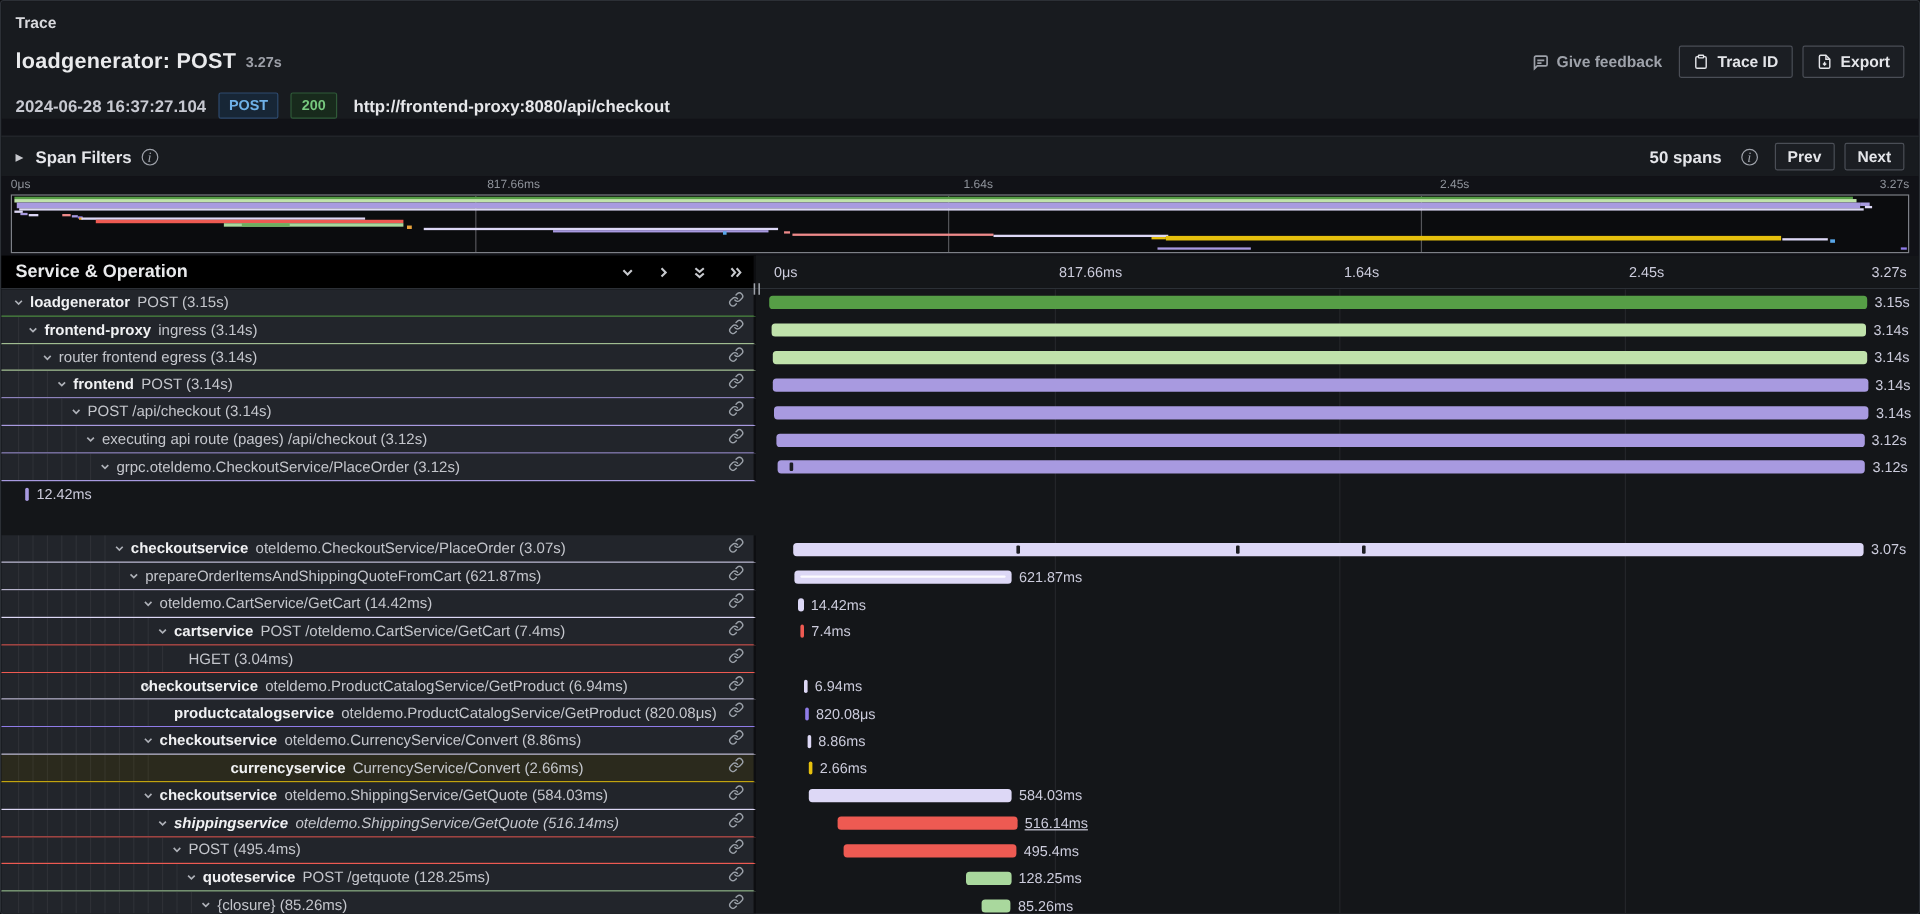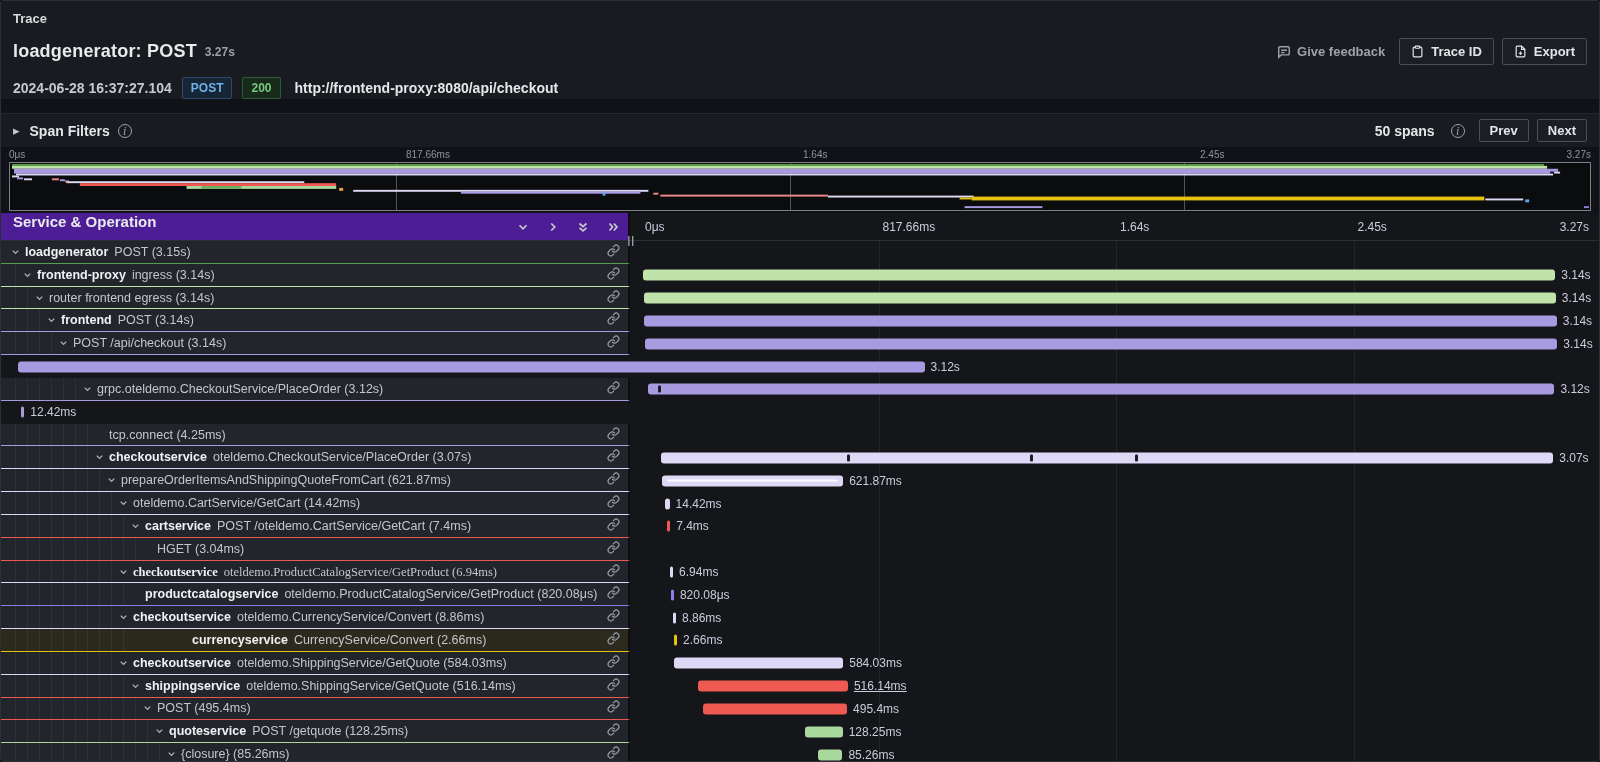--- a/index.html
+++ b/index.html
@@ -33,21 +33,21 @@
 
   
   .minimap { background:#111217; position:relative; height:66px; }
   .mini-ticks { position:relative; height:15px; }
   .mini-ticks span { position:absolute; top:2px; font-size:10px; color:#8f939b; }
   .mini-wrap { position:absolute; left:8px; right:8px; top:15px; bottom:2px; border:1px solid #7d8087; background:#0b0c0e; }
   .mini-wrap svg { display:block; width:100%; height:100%; }
 
   
   .grid-head { display:flex; height:28px; border-bottom:1px solid #2c3036; }
-  .gh-left { width:629px; background:#4c1d95; display:flex; padding:0 8px 0 12px; border-right:2px solid #0d0e11; position:relative; }
+  .gh-left { width:629px; background:#000000; display:flex; align-items:center; padding:0 8px 0 12px; border-right:2px solid #0d0e11; position:relative; }
   .gh-title { font-size:15px; font-weight:bold; color:#e9eaec; }
   .gh-icons { margin-left:auto; display:flex; align-items:center; gap:16px; }
   .icon-btn { color:#c7c9ce; cursor:pointer; display:flex; }
   .gh-handle { position:absolute; right:-7px; bottom:-6px; color:#9ea2aa; font-size:10px; letter-spacing:1px; z-index:5; font-weight:bold; }
   .gh-right { flex:1; background:#141619; position:relative; }
   .gh-right span { position:absolute; top:7px; font-size:12px; color:#ccccdc; }
 
   
   .rows { position:relative; height:548px; overflow:hidden; background:#141619; }
   .vline { position:absolute; top:0; bottom:0; width:1px; background:#232529; z-index:0; }
@@ -216,20 +216,24 @@
             <svg width="11" height="11" viewBox="0 0 16 16" fill="none" stroke="#aeb1b8" stroke-width="2">
               <polyline points="4,6 8,10 12,6"></polyline>
             </svg>
           </span>
           <span class="lbl" style="left: 24px;"><span class="svc">loadgenerator</span><span>POST (3.15s)</span></span>
           <span class="linkic"><svg width="13" height="13" viewBox="0 0 24 24" fill="none" stroke="currentColor" stroke-width="2.2" stroke-linecap="round">
               <path d="M10 13a5 5 0 0 0 7.54.54l3-3a5 5 0 0 0-7.07-7.07l-1.72 1.71"></path>
               <path d="M14 11a5 5 0 0 0-7.54-.54l-3 3a5 5 0 0 0 7.07 7.07l1.71-1.71"></path>
             </svg></span>
         </div>
+        <div class="row-right">
+          <div class="bar" style="left: 11px; width: 915.138px; background: rgb(86, 158, 70);"></div>
+          <span class="durlbl" style="left: 932.138px;">3.15s</span>
+        </div>
       </div>
       <div class="row">
         <div class="row-left" style="border-bottom: 1px solid rgb(192, 226, 171);">
           <div class="guide" style="left: 14px;"></div>
           <span class="chev" style="left: 21px;">
             <svg width="11" height="11" viewBox="0 0 16 16" fill="none" stroke="#aeb1b8" stroke-width="2">
               <polyline points="4,6 8,10 12,6"></polyline>
             </svg>
           </span>
           <span class="lbl" style="left: 36px;"><span class="svc">frontend-proxy</span><span>ingress (3.14s)</span></span>
@@ -300,20 +304,37 @@
               <path d="M10 13a5 5 0 0 0 7.54.54l3-3a5 5 0 0 0-7.07-7.07l-1.72 1.71"></path>
               <path d="M14 11a5 5 0 0 0-7.54-.54l-3 3a5 5 0 0 0 7.07 7.07l1.71-1.71"></path>
             </svg></span>
         </div>
         <div class="row-right">
           <div class="bar" style="left: 15.0673px; width: 912.232px; background: rgb(168, 154, 224);"></div>
           <span class="durlbl" style="left: 933.3px;">3.14s</span>
         </div>
       </div>
       <div class="row">
+        <div class="row-left" style="border-bottom: 1px solid rgb(168, 154, 224);">
+          <div class="guide" style="left: 14px;"></div>
+          <div class="guide" style="left: 26px;"></div>
+          <div class="guide" style="left: 38px;"></div>
+          <div class="guide" style="left: 50px;"></div>
+          <div class="guide" style="left: 62px;"></div>
+          <span class="chev" style="left: 69px;">
+            <svg width="11" height="11" viewBox="0 0 16 16" fill="none" stroke="#aeb1b8" stroke-width="2">
+              <polyline points="4,6 8,10 12,6"></polyline>
+            </svg>
+          </span>
+          <span class="lbl" style="left: 84px;"><span>executing api route (pages) /api/checkout (3.12s)</span></span>
+          <span class="linkic"><svg width="13" height="13" viewBox="0 0 24 24" fill="none" stroke="currentColor" stroke-width="2.2" stroke-linecap="round">
+              <path d="M10 13a5 5 0 0 0 7.54.54l3-3a5 5 0 0 0-7.07-7.07l-1.72 1.71"></path>
+              <path d="M14 11a5 5 0 0 0-7.54-.54l-3 3a5 5 0 0 0 7.07 7.07l1.71-1.71"></path>
+            </svg></span>
+        </div>
         <div class="row-right">
           <div class="bar" style="left: 17.1009px; width: 906.422px; background: rgb(168, 154, 224);"></div>
           <span class="durlbl" style="left: 929.523px;">3.12s</span>
         </div>
       </div>
       <div class="row">
         <div class="row-left" style="border-bottom: 1px solid rgb(168, 154, 224);">
           <div class="guide" style="left: 14px;"></div>
           <div class="guide" style="left: 26px;"></div>
           <div class="guide" style="left: 38px;"></div>
@@ -338,34 +359,20 @@
           <span class="durlbl" style="left: 930.394px;">3.12s</span>
         </div>
       </div>
       <div class="row">
         <div class="row-right">
           <div class="bar" style="left: 19.7156px; width: 3.60826px; background: rgb(168, 154, 224);"></div>
           <span class="durlbl" style="left: 29.3239px;">12.42ms</span>
         </div>
       </div>
       <div class="row">
-        <div class="row-left" style="border-bottom: 1px solid rgb(168, 154, 224);">
-          <div class="guide" style="left: 14px;"></div>
-          <div class="guide" style="left: 26px;"></div>
-          <div class="guide" style="left: 38px;"></div>
-          <div class="guide" style="left: 50px;"></div>
-          <div class="guide" style="left: 62px;"></div>
-          <div class="guide" style="left: 74px;"></div>
-          <div class="guide" style="left: 86px;"></div>
-          <span class="lbl" style="left: 108px;"><span>tcp.connect (4.25ms)</span></span>
-          <span class="linkic"><svg width="13" height="13" viewBox="0 0 24 24" fill="none" stroke="currentColor" stroke-width="2.2" stroke-linecap="round">
-              <path d="M10 13a5 5 0 0 0 7.54.54l3-3a5 5 0 0 0-7.07-7.07l-1.72 1.71"></path>
-              <path d="M14 11a5 5 0 0 0-7.54-.54l-3 3a5 5 0 0 0 7.07 7.07l1.71-1.71"></path>
-            </svg></span>
-        </div>
       </div>
       <div class="row">
         <div class="row-left" style="border-bottom: 1px solid rgb(221, 216, 246);">
           <div class="guide" style="left: 14px;"></div>
           <div class="guide" style="left: 26px;"></div>
           <div class="guide" style="left: 38px;"></div>
           <div class="guide" style="left: 50px;"></div>
           <div class="guide" style="left: 62px;"></div>
           <div class="guide" style="left: 74px;"></div>
           <div class="guide" style="left: 86px;"></div>
@@ -501,21 +508,21 @@
           <div class="guide" style="left: 62px;"></div>
           <div class="guide" style="left: 74px;"></div>
           <div class="guide" style="left: 86px;"></div>
           <div class="guide" style="left: 98px;"></div>
           <div class="guide" style="left: 110px;"></div>
           <span class="chev" style="left: 117px;">
             <svg width="11" height="11" viewBox="0 0 16 16" fill="none" stroke="#aeb1b8" stroke-width="2">
               <polyline points="4,6 8,10 12,6"></polyline>
             </svg>
           </span>
-          <span class="lbl" style="left: 132px; font-family: Liberation Serif, serif;"><span class="svc">checkoutservice</span><span>oteldemo.ProductCatalogService/GetProduct (6.94ms)</span></span>
+          <span class="lbl" style="left: 116px;"><span class="svc">checkoutservice</span><span>oteldemo.ProductCatalogService/GetProduct (6.94ms)</span></span>
           <span class="linkic"><svg width="13" height="13" viewBox="0 0 24 24" fill="none" stroke="currentColor" stroke-width="2.2" stroke-linecap="round">
               <path d="M10 13a5 5 0 0 0 7.54.54l3-3a5 5 0 0 0-7.07-7.07l-1.72 1.71"></path>
               <path d="M14 11a5 5 0 0 0-7.54-.54l-3 3a5 5 0 0 0 7.07 7.07l1.71-1.71"></path>
             </svg></span>
         </div>
         <div class="row-right">
           <div class="bar" style="left: 40.052px; width: 3px; background: rgb(221, 216, 246);"></div>
           <span class="durlbl" style="left: 49.052px;">6.94ms</span>
         </div>
       </div>
@@ -613,21 +620,21 @@
               <path d="M10 13a5 5 0 0 0 7.54.54l3-3a5 5 0 0 0-7.07-7.07l-1.72 1.71"></path>
               <path d="M14 11a5 5 0 0 0-7.54-.54l-3 3a5 5 0 0 0 7.07 7.07l1.71-1.71"></path>
             </svg></span>
         </div>
         <div class="row-right">
           <div class="bar" style="left: 43.5382px; width: 169.672px; background: rgb(221, 216, 246);"></div>
           <span class="durlbl" style="left: 219.211px;">584.03ms</span>
         </div>
       </div>
       <div class="row">
-        <div class="row-left" style="border-bottom: 1px solid rgb(238, 90, 82);">
+        <div class="row-left" style="border-bottom: 1px solid rgb(238, 90, 82); font-style: italic;">
           <div class="guide" style="left: 14px;"></div>
           <div class="guide" style="left: 26px;"></div>
           <div class="guide" style="left: 38px;"></div>
           <div class="guide" style="left: 50px;"></div>
           <div class="guide" style="left: 62px;"></div>
           <div class="guide" style="left: 74px;"></div>
           <div class="guide" style="left: 86px;"></div>
           <div class="guide" style="left: 98px;"></div>
           <div class="guide" style="left: 110px;"></div>
           <div class="guide" style="left: 122px;"></div>

